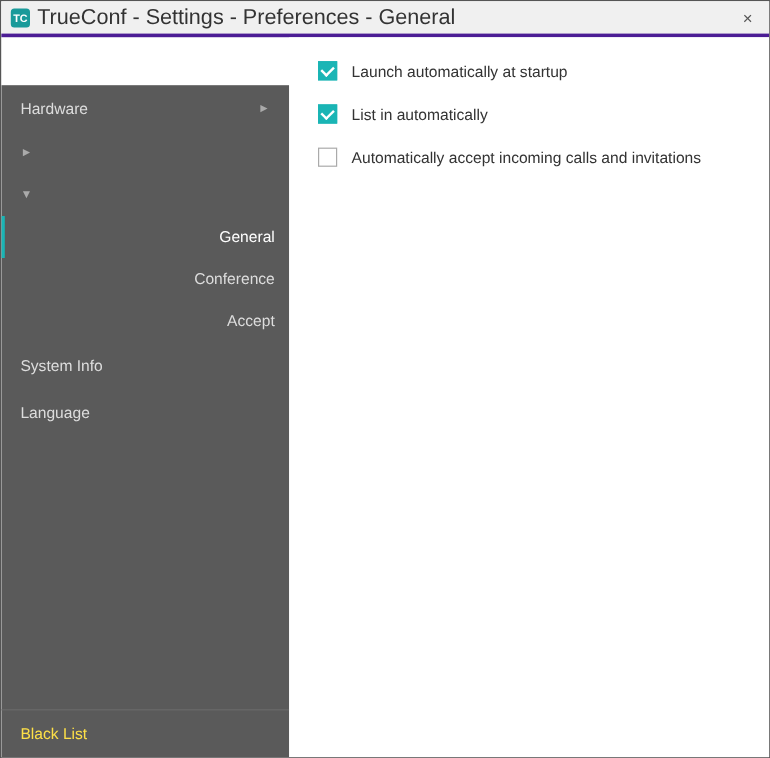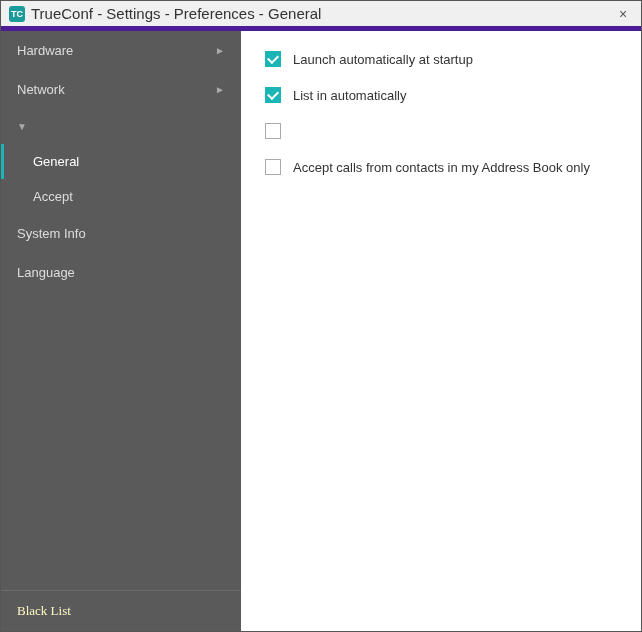--- a/index.html
+++ b/index.html
@@ -15,39 +15,39 @@
       flex-direction: column;
     }
 
     
     .title-bar {
       background: #f0f0f0;
       height: 30px;
       display: flex;
       align-items: center;
       padding: 0 8px;
-      border-bottom: 5px solid #4c1d95;
+      border-bottom: 3px solid #4c1d95;
       flex-shrink: 0;
     }
     .title-bar-icon {
       width: 16px;
       height: 16px;
       margin-right: 6px;
       background: #1a9a9a;
       border-radius: 3px;
       display: flex;
       align-items: center;
       justify-content: center;
       color: white;
       font-size: 9px;
       font-weight: bold;
     }
     .title-bar-text {
       flex: 1;
-      font-size: 15px;
+      font-size: 18px;
       color: #333;
     }
     .title-bar-close {
       width: 20px;
       height: 20px;
       display: flex;
       align-items: center;
       justify-content: center;
       cursor: pointer;
       color: #555;
@@ -62,20 +62,21 @@
       overflow: hidden;
     }
 
     
     .sidebar {
       width: 240px;
       background: #5a5a5a;
       display: flex;
       flex-direction: column;
       flex-shrink: 0;
+      margin-top: 40px;
     }
 
     .sidebar-items {
       flex: 1;
       overflow-y: auto;
     }
 
     .sidebar-item {
       display: flex;
       align-items: center;
@@ -97,41 +98,41 @@
 
     
     .sidebar-sub-item {
       display: flex;
       align-items: center;
       padding: 10px 12px 10px 32px;
       color: #ddd;
       cursor: pointer;
       user-select: none;
       position: relative;
+      justify-content: flex-end;
     }
     .sidebar-sub-item.active-sub {
       color: #fff;
     }
     .sidebar-sub-item.active-sub::before {
       content: '';
       position: absolute;
       left: 0;
       top: 0;
       bottom: 0;
       width: 3px;
       background: #1ab5b5;
     }
 
     
     .sidebar-bottom {
       border-top: 1px solid #6a6a6a;
       padding: 12px 16px;
-      color: #fef9c3;
-      cursor: pointer;
-      font-family: Liberation Serif, serif;
+      color: #fde047;
+      cursor: pointer;
     }
 
     
     .content {
       flex: 1;
       background: #fff;
       padding: 20px 24px;
       display: flex;
       flex-direction: column;
       gap: 20px;
@@ -187,32 +188,34 @@
 
   <div class="sidebar">
     <div class="sidebar-items">
 
       <div class="sidebar-item">
         <span class="item-label">Hardware</span>
         <span class="arrow">►</span>
       </div>
 
       <div class="sidebar-item">
-        <span class="item-label">Network</span>
         <span class="arrow">►</span>
       </div>
 
       <div class="sidebar-item">
         <span class="arrow">▼</span>
       </div>
 
       <div class="sidebar-sub-item active-sub">
         <span>General</span>
       </div>
 
+      <div class="sidebar-sub-item">
+        <span>Conference</span>
+      </div>
 
       <div class="sidebar-sub-item">
         <span>Accept</span>
       </div>
 
       <div class="sidebar-item">
         <span class="item-label">System Info</span>
       </div>
 
       <div class="sidebar-item">
@@ -233,21 +236,18 @@
       <span class="checkbox-label">Launch automatically at startup</span>
     </div>
 
     <div class="checkbox-row">
       <div class="checkbox-box checked"></div>
       <span class="checkbox-label">List in automatically</span>
     </div>
 
     <div class="checkbox-row">
       <div class="checkbox-box"></div>
-    </div>
-
-    <div class="checkbox-row">
-      <div class="checkbox-box"></div>
-      <span class="checkbox-label">Accept calls from contacts in my Address Book only</span>
-    </div>
+      <span class="checkbox-label">Automatically accept incoming calls and invitations</span>
+    </div>
+
 
   </div>
 </div>
 
 </body></html>

